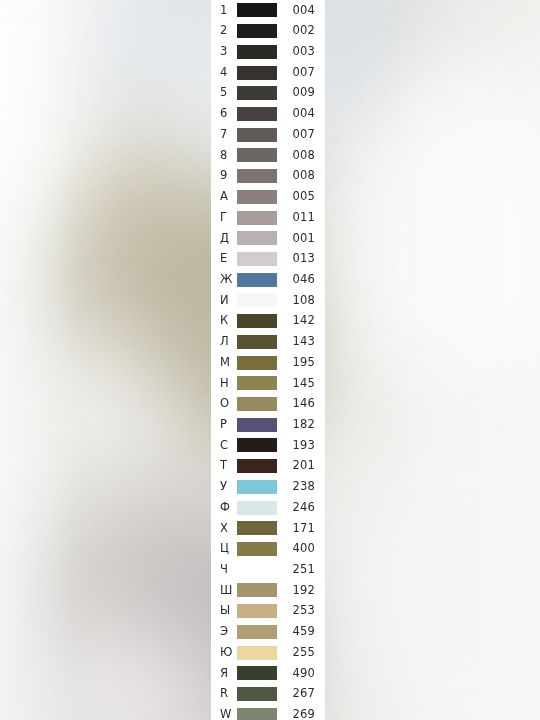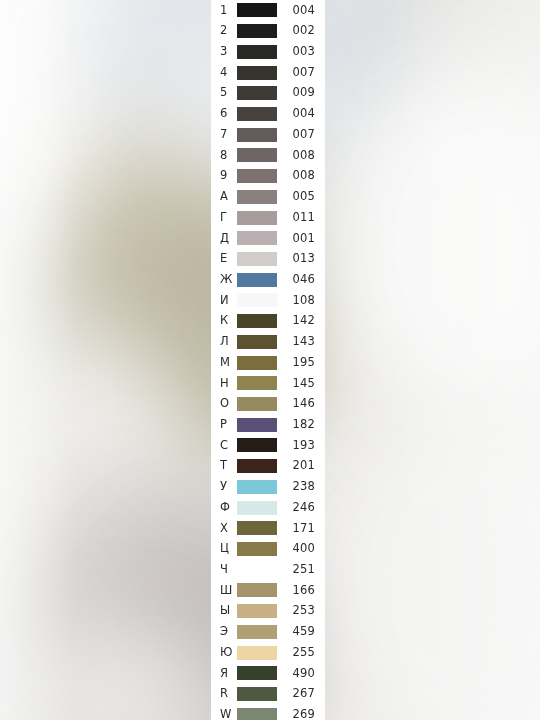--- a/index.html
+++ b/index.html
@@ -249,21 +249,21 @@
           <div class="row-code">400</div>
         </div>
         <div class="swatch-row">
           <div class="row-key">Ч</div>
           <div class="row-swatch"></div>
           <div class="row-code">251</div>
         </div>
         <div class="swatch-row">
           <div class="row-key">Ш</div>
           <div class="row-swatch" style="background: rgb(164, 149, 108);"></div>
-          <div class="row-code">166</div>
+          <div class="row-code">192</div>
         </div>
         <div class="swatch-row">
           <div class="row-key">Ы</div>
           <div class="row-swatch" style="background: rgb(199, 176, 133);"></div>
           <div class="row-code">253</div>
         </div>
         <div class="swatch-row">
           <div class="row-key">Э</div>
           <div class="row-swatch" style="background: rgb(176, 159, 116);"></div>
           <div class="row-code">459</div>

